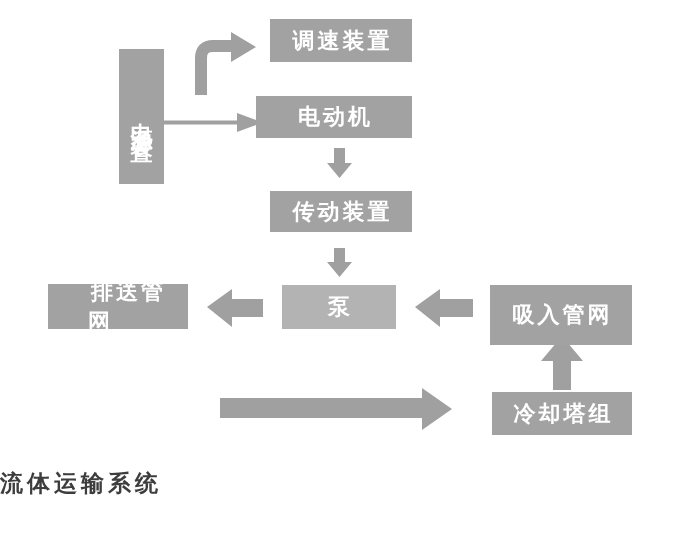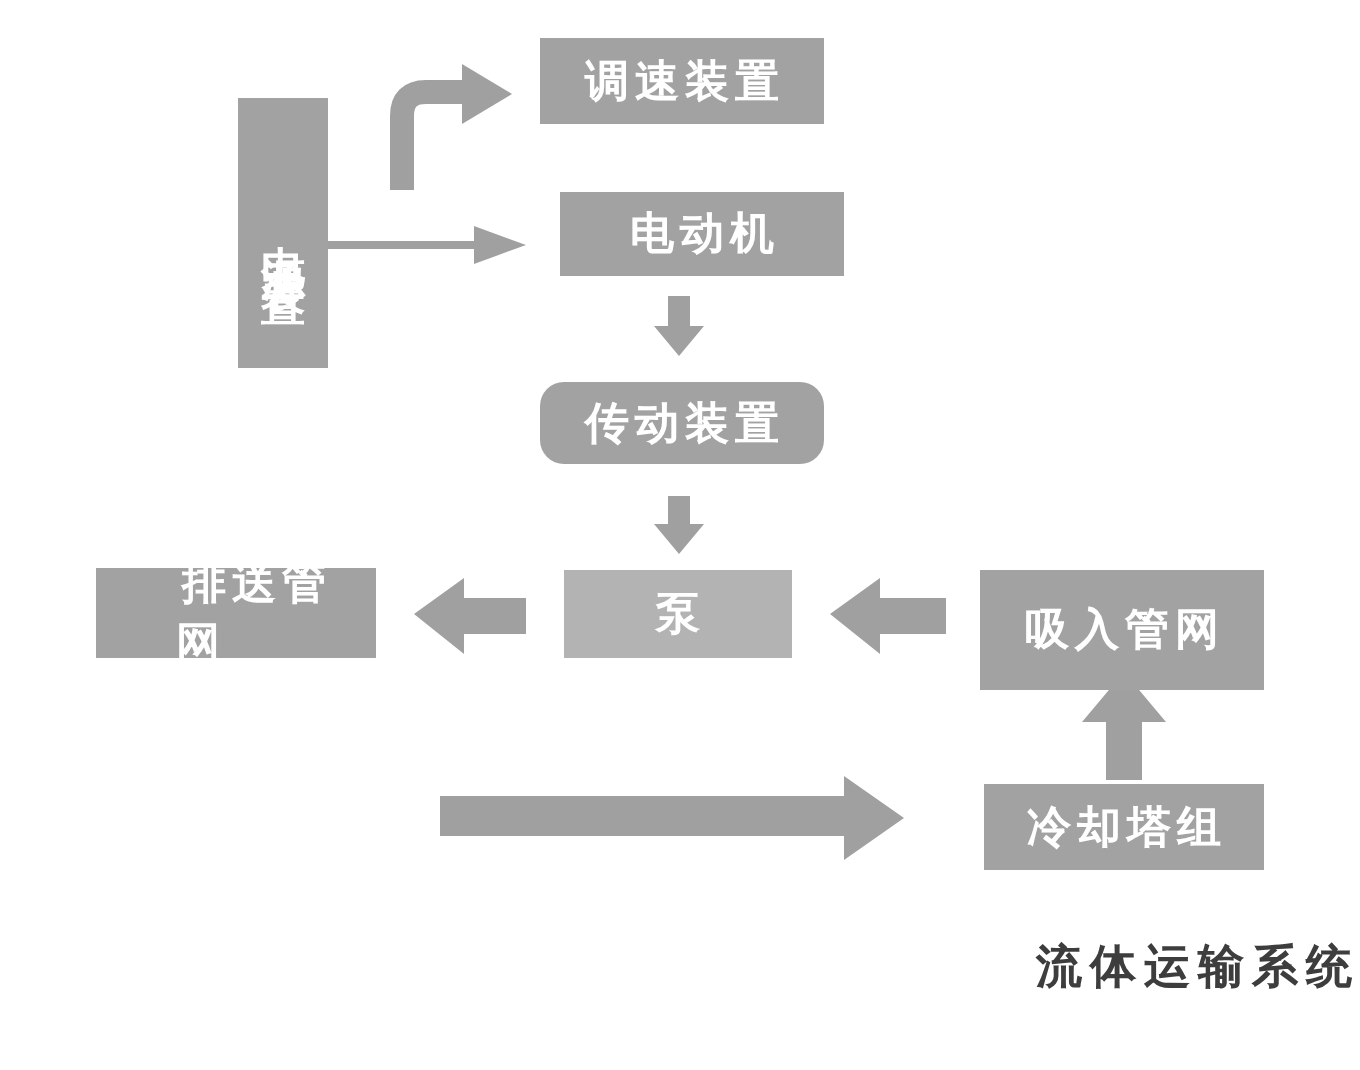--- a/index.html
+++ b/index.html
@@ -28,21 +28,21 @@
     letter-spacing:6px;
     text-indent:0;
   }
   .node.pump { background:var(--pump_fill,#b3b3b3); }
   #arrow-layer { position:absolute; left:0; top:0; width:680px; height:535px; }
   .arrow { fill:var(--arrow_fill,#a0a0a0); }
   .arrow-stroke { fill:none; stroke:var(--arrow_fill,#a0a0a0); }
   .diagram-title {
     position:absolute;
     left:0; right:0; top:468px;
-    text-align:right;
+    text-align:left;
     color:var(--title_text,#3d3d3d);
     font-size:23px;
     font-weight:600;
     letter-spacing:4px;
   }
 </style>
 </head>
 <body>
 
 <div id="canvas">
@@ -73,23 +73,23 @@
     </g>
     <g>
       <polygon class="arrow" points="220,398 422,398 422,388 452,409 422,430 422,418 220,418"></polygon>
     </g>
   </svg>
 
   <div class="node vertical" style="left:119px; top:49px; width:45px; height:135px;">电源装置</div>
 
   <div class="node" style="left:270px; top:19px; width:142px; height:43px;">调速装置</div>
 
-  <div class="node" style="left:280px; top:96px; width:142px; height:42px;">电动机</div>
+  <div class="node" style="left:256px; top:96px; width:156px; height:42px;">电动机</div>
 
-  <div class="node" style="left:270px; top:191px; width:142px; height:41px;border-radius:12px;">传动装置</div>
+  <div class="node" style="left:270px; top:191px; width:142px; height:41px;">传动装置</div>
 
   <div class="node pump" style="left:282px; top:285px; width:114px; height:44px;">泵</div>
 
   <div class="node" style="left:48px; top:284px; width:140px; height:45px;padding-left:40px;">排送管网</div>
 
   <div class="node" style="left:490px; top:285px; width:142px; height:60px;">吸入管网</div>
 
 
   <div class="node" style="left:492px; top:392px; width:140px; height:43px;">冷却塔组</div>
 

